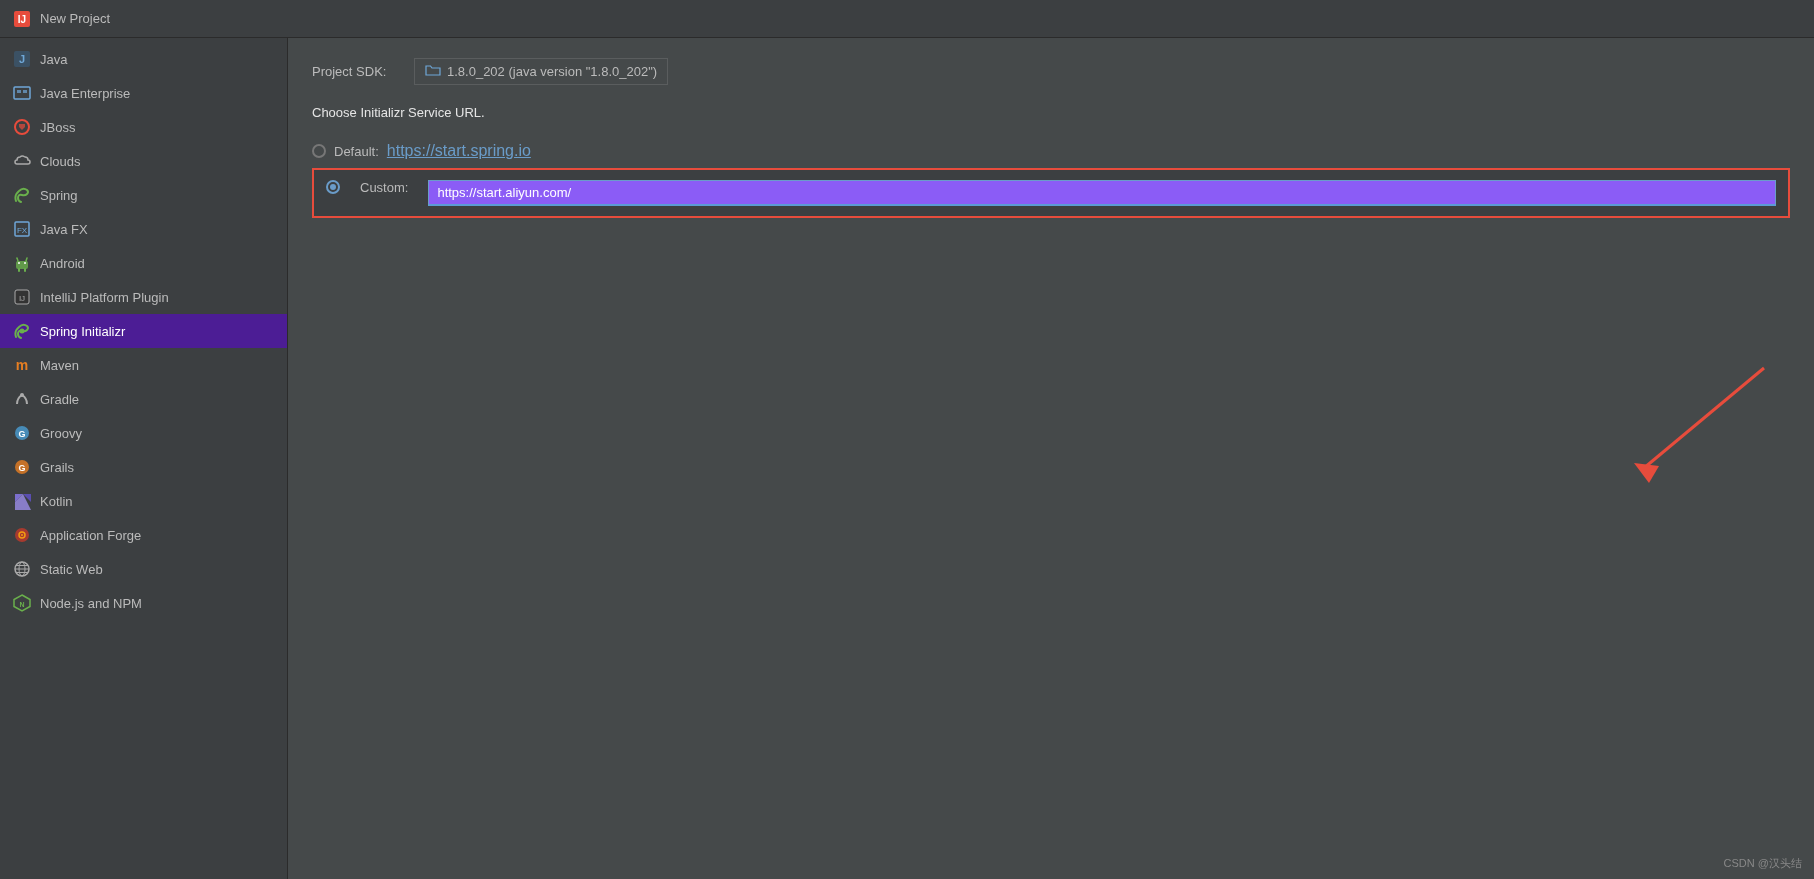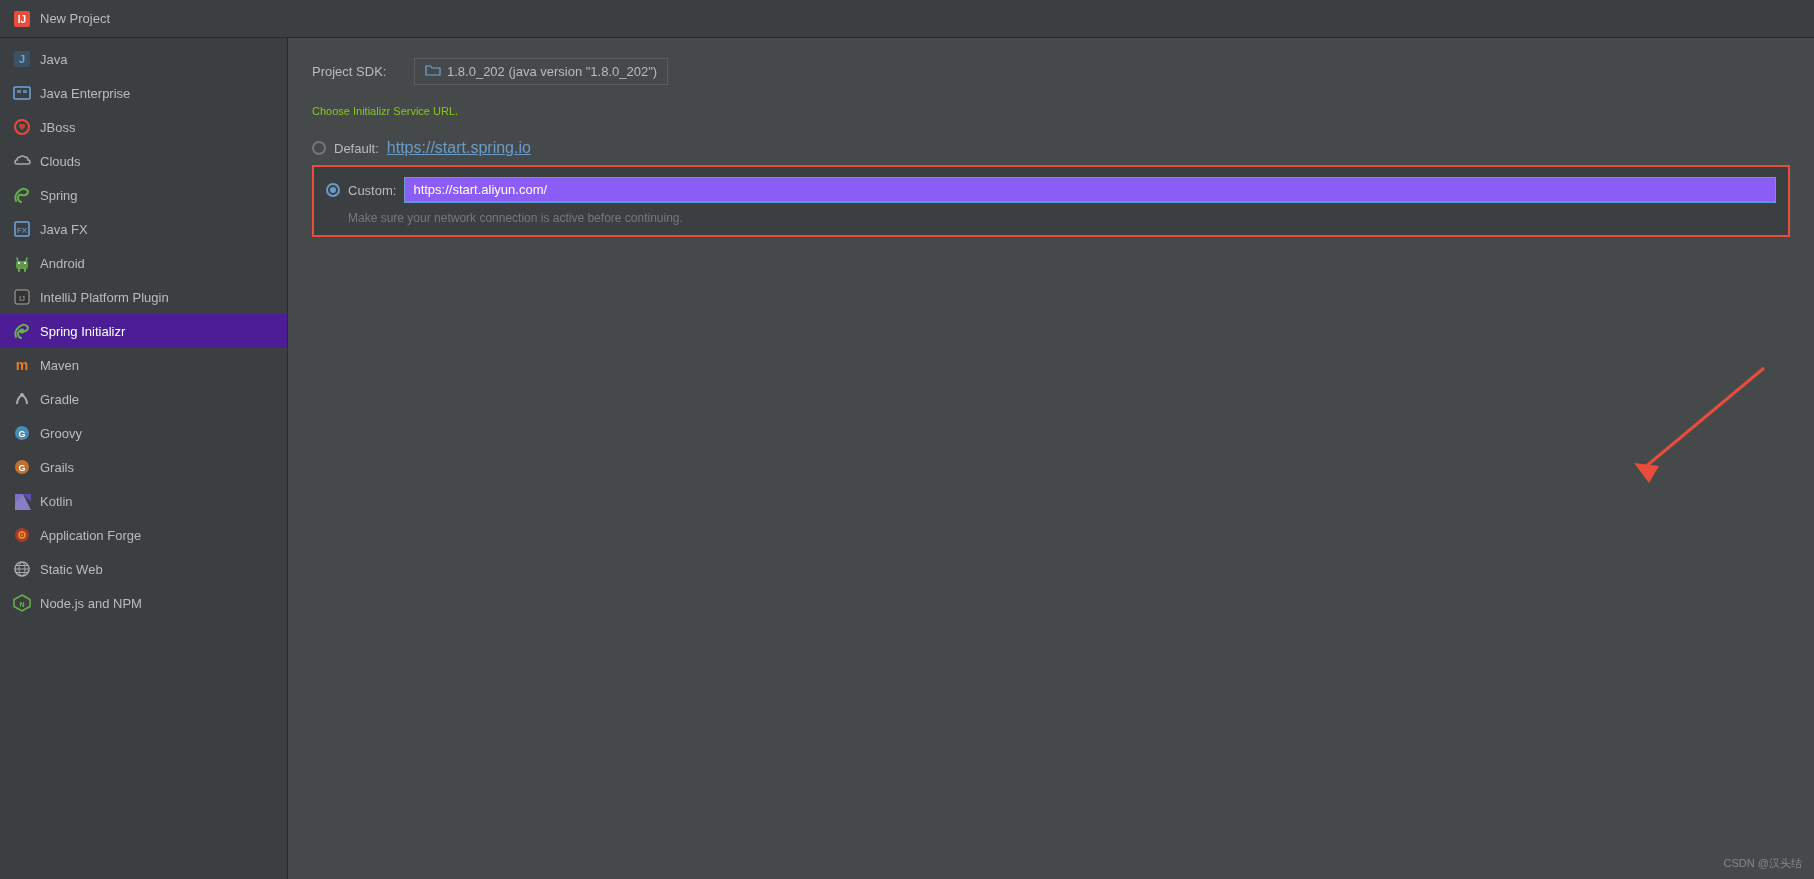--- a/index.html
+++ b/index.html
@@ -103,22 +103,22 @@
       gap: 6px;
       color: #bbbbbb;
       font-size: 13px;
     }
     .sdk-folder-icon {
       color: #6fa7d7;
     }
 
     
     .choose-url-text {
-      color: #84cc16;
-      font-size: 11px;
+      color: #e5e5e5;
+      font-size: 13px;
       margin-bottom: 14px;
     }
 
     
     .option-row {
       display: flex;
       align-items: center;
       padding: 8px 0;
       gap: 8px;
     }
@@ -128,22 +128,21 @@
       border: 2px solid #e74c3c;
       background: #3c3f41;
       padding: 10px 12px;
       display: flex;
       flex-direction: column;
       gap: 8px;
     }
 
     .custom-row {
       display: flex;
-      align-items: center;
-      gap: 8px;
+      gap: 20px;
     }
 
     .custom-input {
       background: #8b5cf6;
       border: 1px solid #6a9cc9;
       border-bottom: 2px solid #5b9bd5;
       color: #ffffff;
       font-size: 13px;
       padding: 4px 8px;
       flex: 1;
@@ -430,21 +429,20 @@
       <span class="option-label">Default:</span>
       <span class="option-url">https://start.spring.io</span>
     </div>
 
     <div class="custom-box">
       <div class="custom-row">
         <div class="radio-btn selected"></div>
         <span class="option-label">Custom:</span>
         <input type="text" class="custom-input" value="https://start.aliyun.com/" style="">
       </div>
-      <div class="network-warning">Make sure your network connection is active before continuing.</div>
     </div>
 
     <svg class="red-arrow" width="200" height="200" viewBox="0 0 200 200">
       <line x1="150" y1="50" x2="30" y2="150" stroke="#e74c3c" stroke-width="3"></line>
       <polygon points="20,145 35,165 45,148" fill="#e74c3c"></polygon>
     </svg>
 
     <div class="watermark">CSDN @汉头结</div>
 
   </div>

